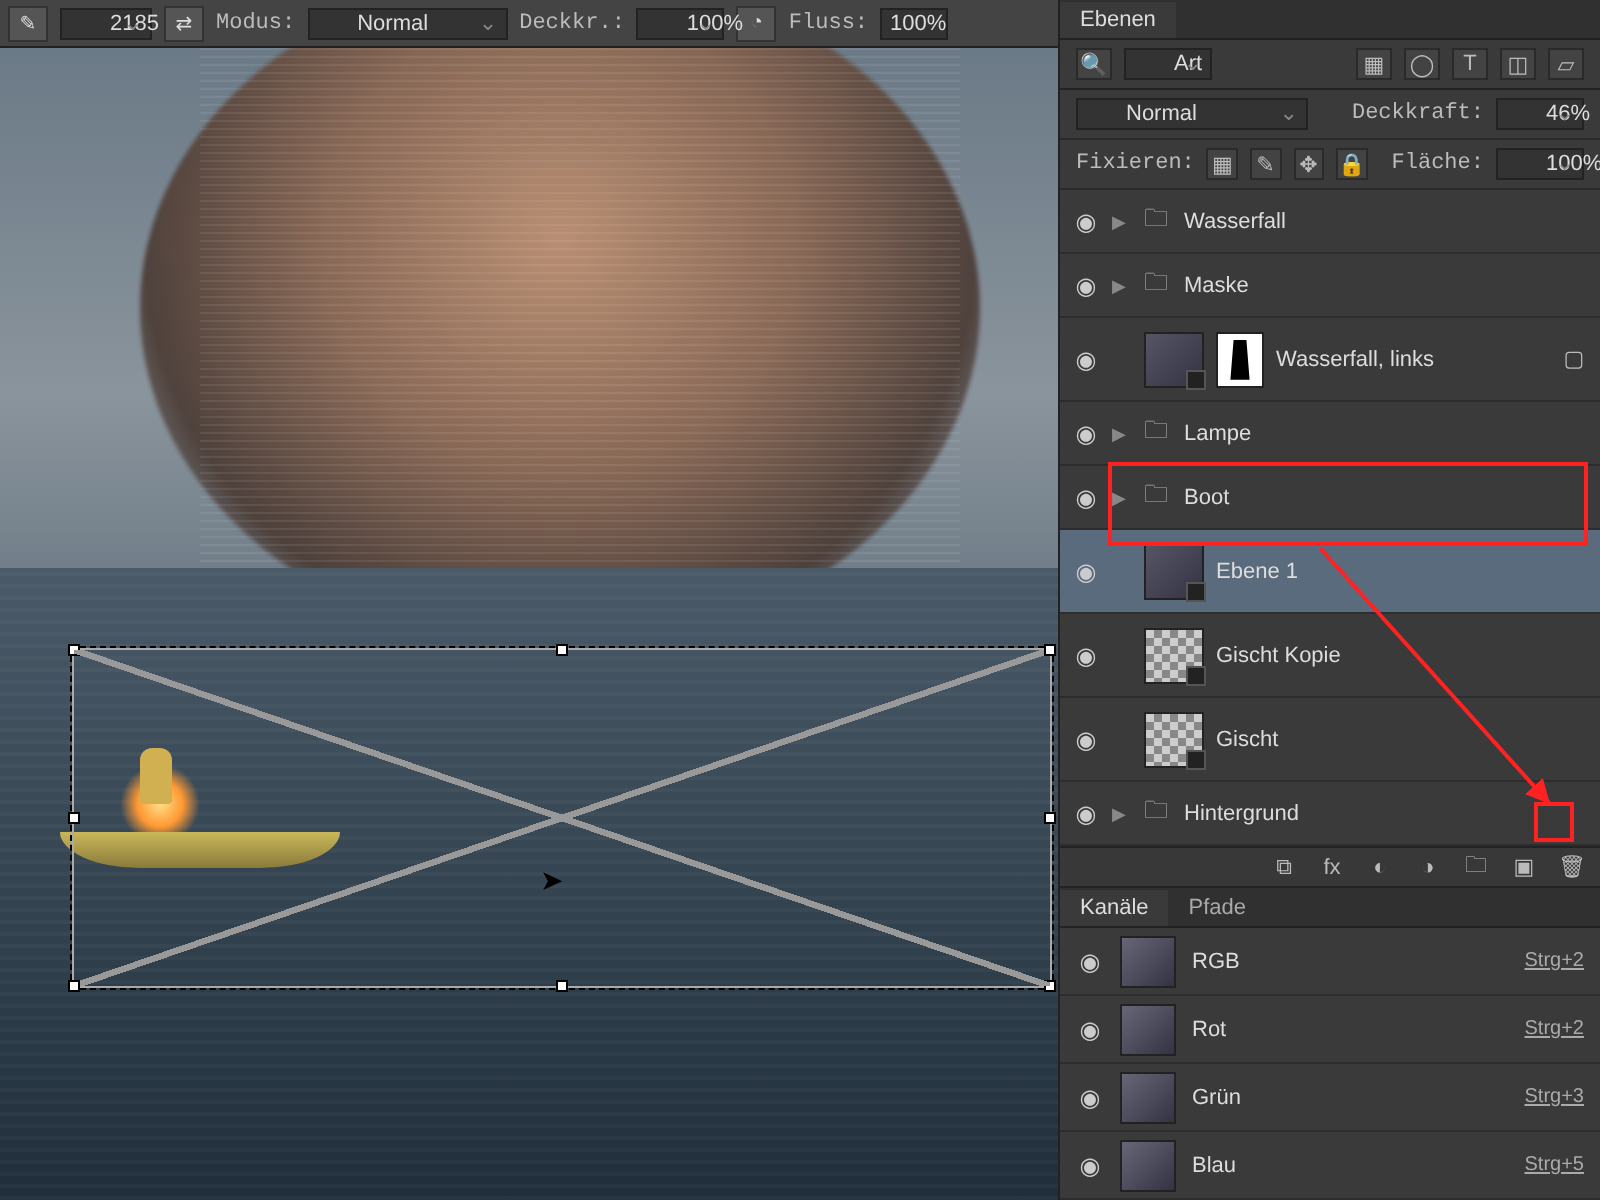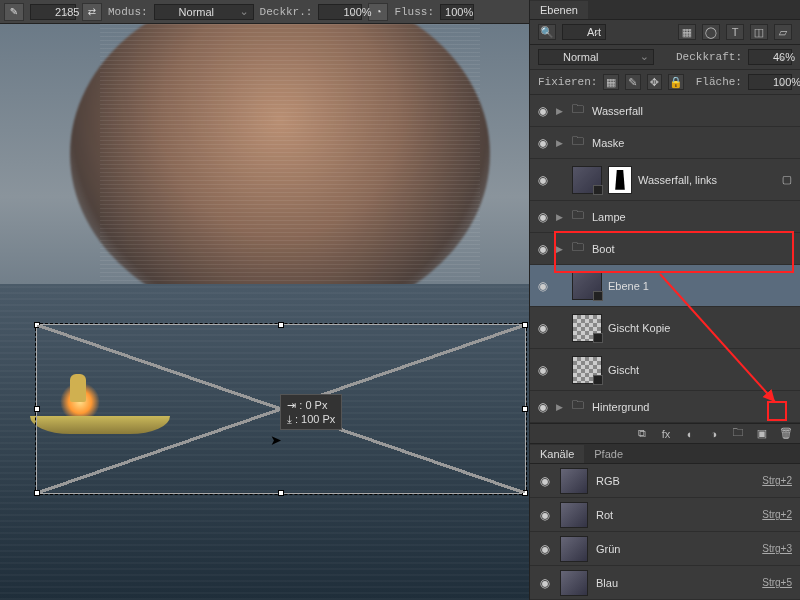--- a/index.html
+++ b/index.html
@@ -88,24 +88,20 @@
   <div class="transform-box">
     <span class="handle" style="left:-3px;top:-3px"></span>
     <span class="handle" style="right:-3px;top:-3px"></span>
     <span class="handle" style="left:-3px;bottom:-3px"></span>
     <span class="handle" style="right:-3px;bottom:-3px"></span>
     <span class="handle" style="left:50%;top:-3px;margin-left:-3px"></span>
     <span class="handle" style="left:50%;bottom:-3px;margin-left:-3px"></span>
     <span class="handle" style="left:-3px;top:50%;margin-top:-3px"></span>
     <span class="handle" style="right:-3px;top:50%;margin-top:-3px"></span>
   </div>
-  <div class="transform-tip">
-    <div>⇥ :   0 Px</div>
-    <div>⤓ :  100 Px</div>
-  </div>
   <div class="cursor">➤</div>
 </div>
 
 <div class="panels">
 
   <div class="panel-tabs">
     <div class="tab active">Ebenen</div>
   </div>
 
   <div class="filter-row">

